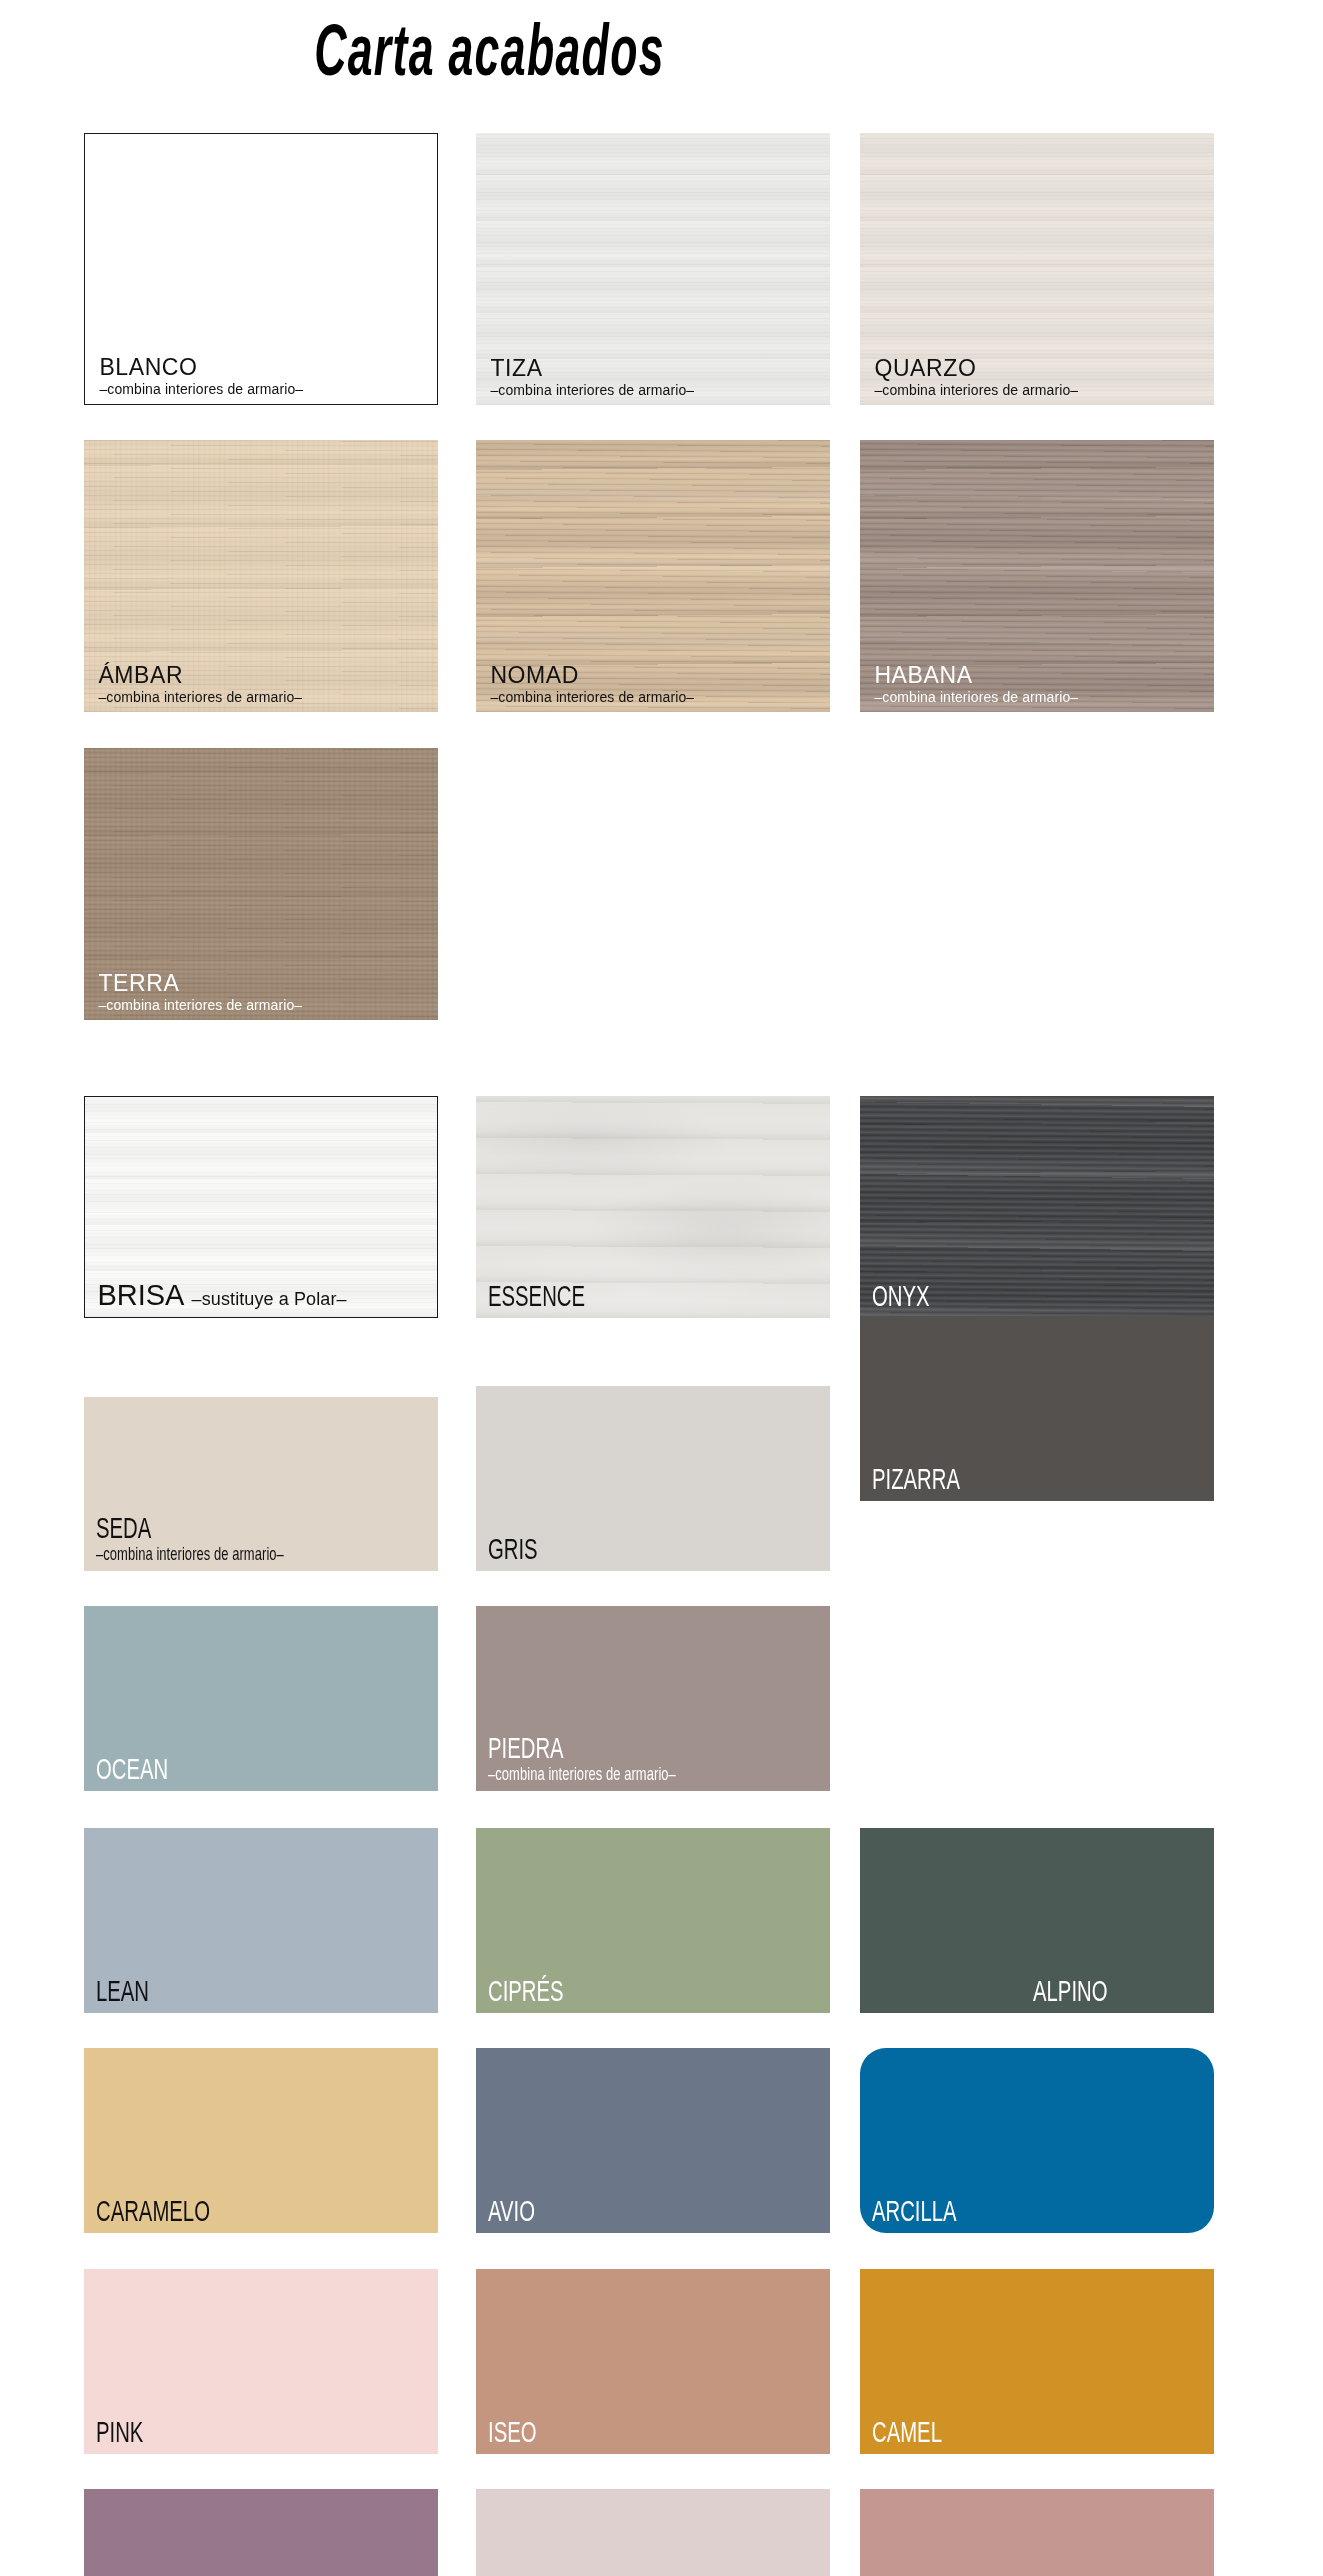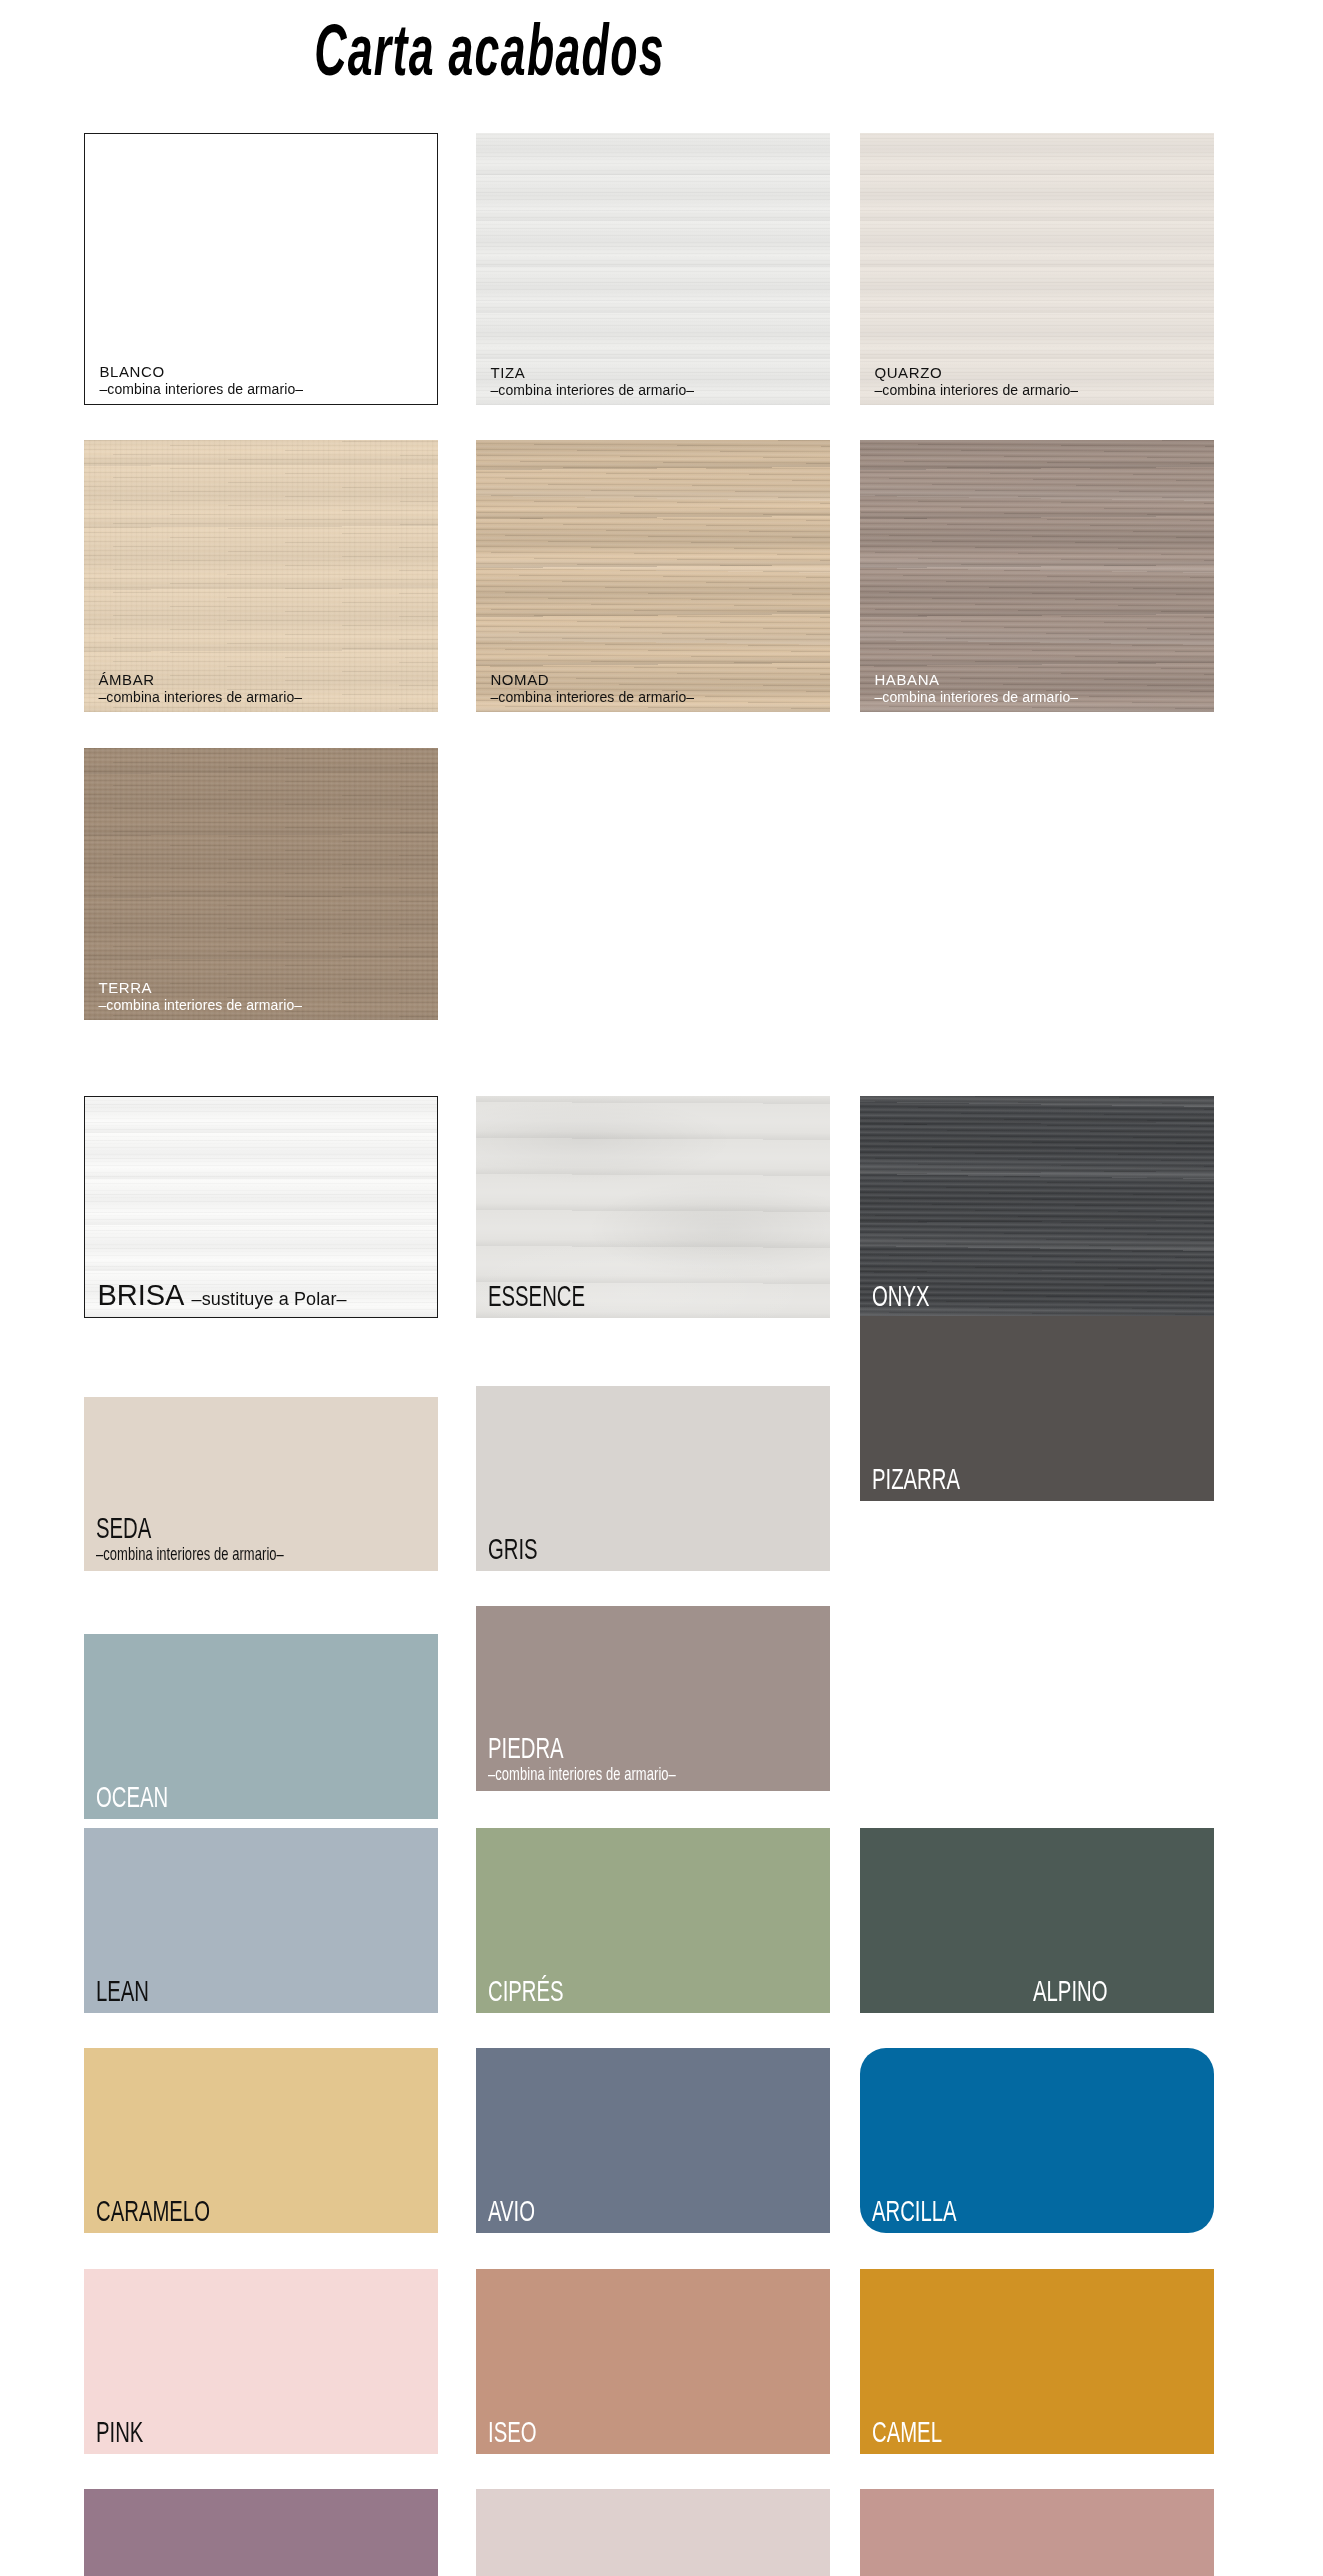--- a/index.html
+++ b/index.html
@@ -52,21 +52,21 @@
   .caption {
     position: absolute;
     left: 14.4px;
     right: 5.2px;
     bottom: 8.2px;
     line-height: 1.0;
     z-index: 3;
   }
   .name {
     display: block;
-    font-size: 15px;
+    font-size: 23px;
     font-weight: 400;
     letter-spacing: 0.6px;
     white-space: nowrap;
   }
   .sub {
     display: block;
     font-size: 14px;
     font-weight: 400;
     letter-spacing: 0.1px;
     margin-top: 2.6px;
@@ -203,21 +203,21 @@
       <div class="caption dark-text">
         <span class="name">GRIS</span>
       </div>
     </div>
     <div class="swatch cond" style="left: 860px; top: 1316px; width: 354px; height: 185px; background: rgb(85, 81, 79); padding-left: 24px;">
       <div class="texture flat"></div>
       <div class="caption light-text">
         <span class="name">PIZARRA</span>
       </div>
     </div>
-    <div class="swatch cond" style="left: 84px; top: 1606px; width: 354px; height: 185px; background: rgb(156, 177, 182); margin-top: 28px;">
+    <div class="swatch cond" style="left: 84px; top: 1606px; width: 354px; height: 185px; background: rgb(156, 177, 182);">
       <div class="texture flat"></div>
       <div class="caption light-text">
         <span class="name">OCEAN</span>
       </div>
     </div>
     <div class="swatch cond" style="left: 476px; top: 1606px; width: 354px; height: 185px; background: rgb(160, 145, 140);">
       <div class="texture flat"></div>
       <div class="caption light-text">
         <span class="name">PIEDRA</span>
         <span class="sub">–combina interiores de armario–</span>

